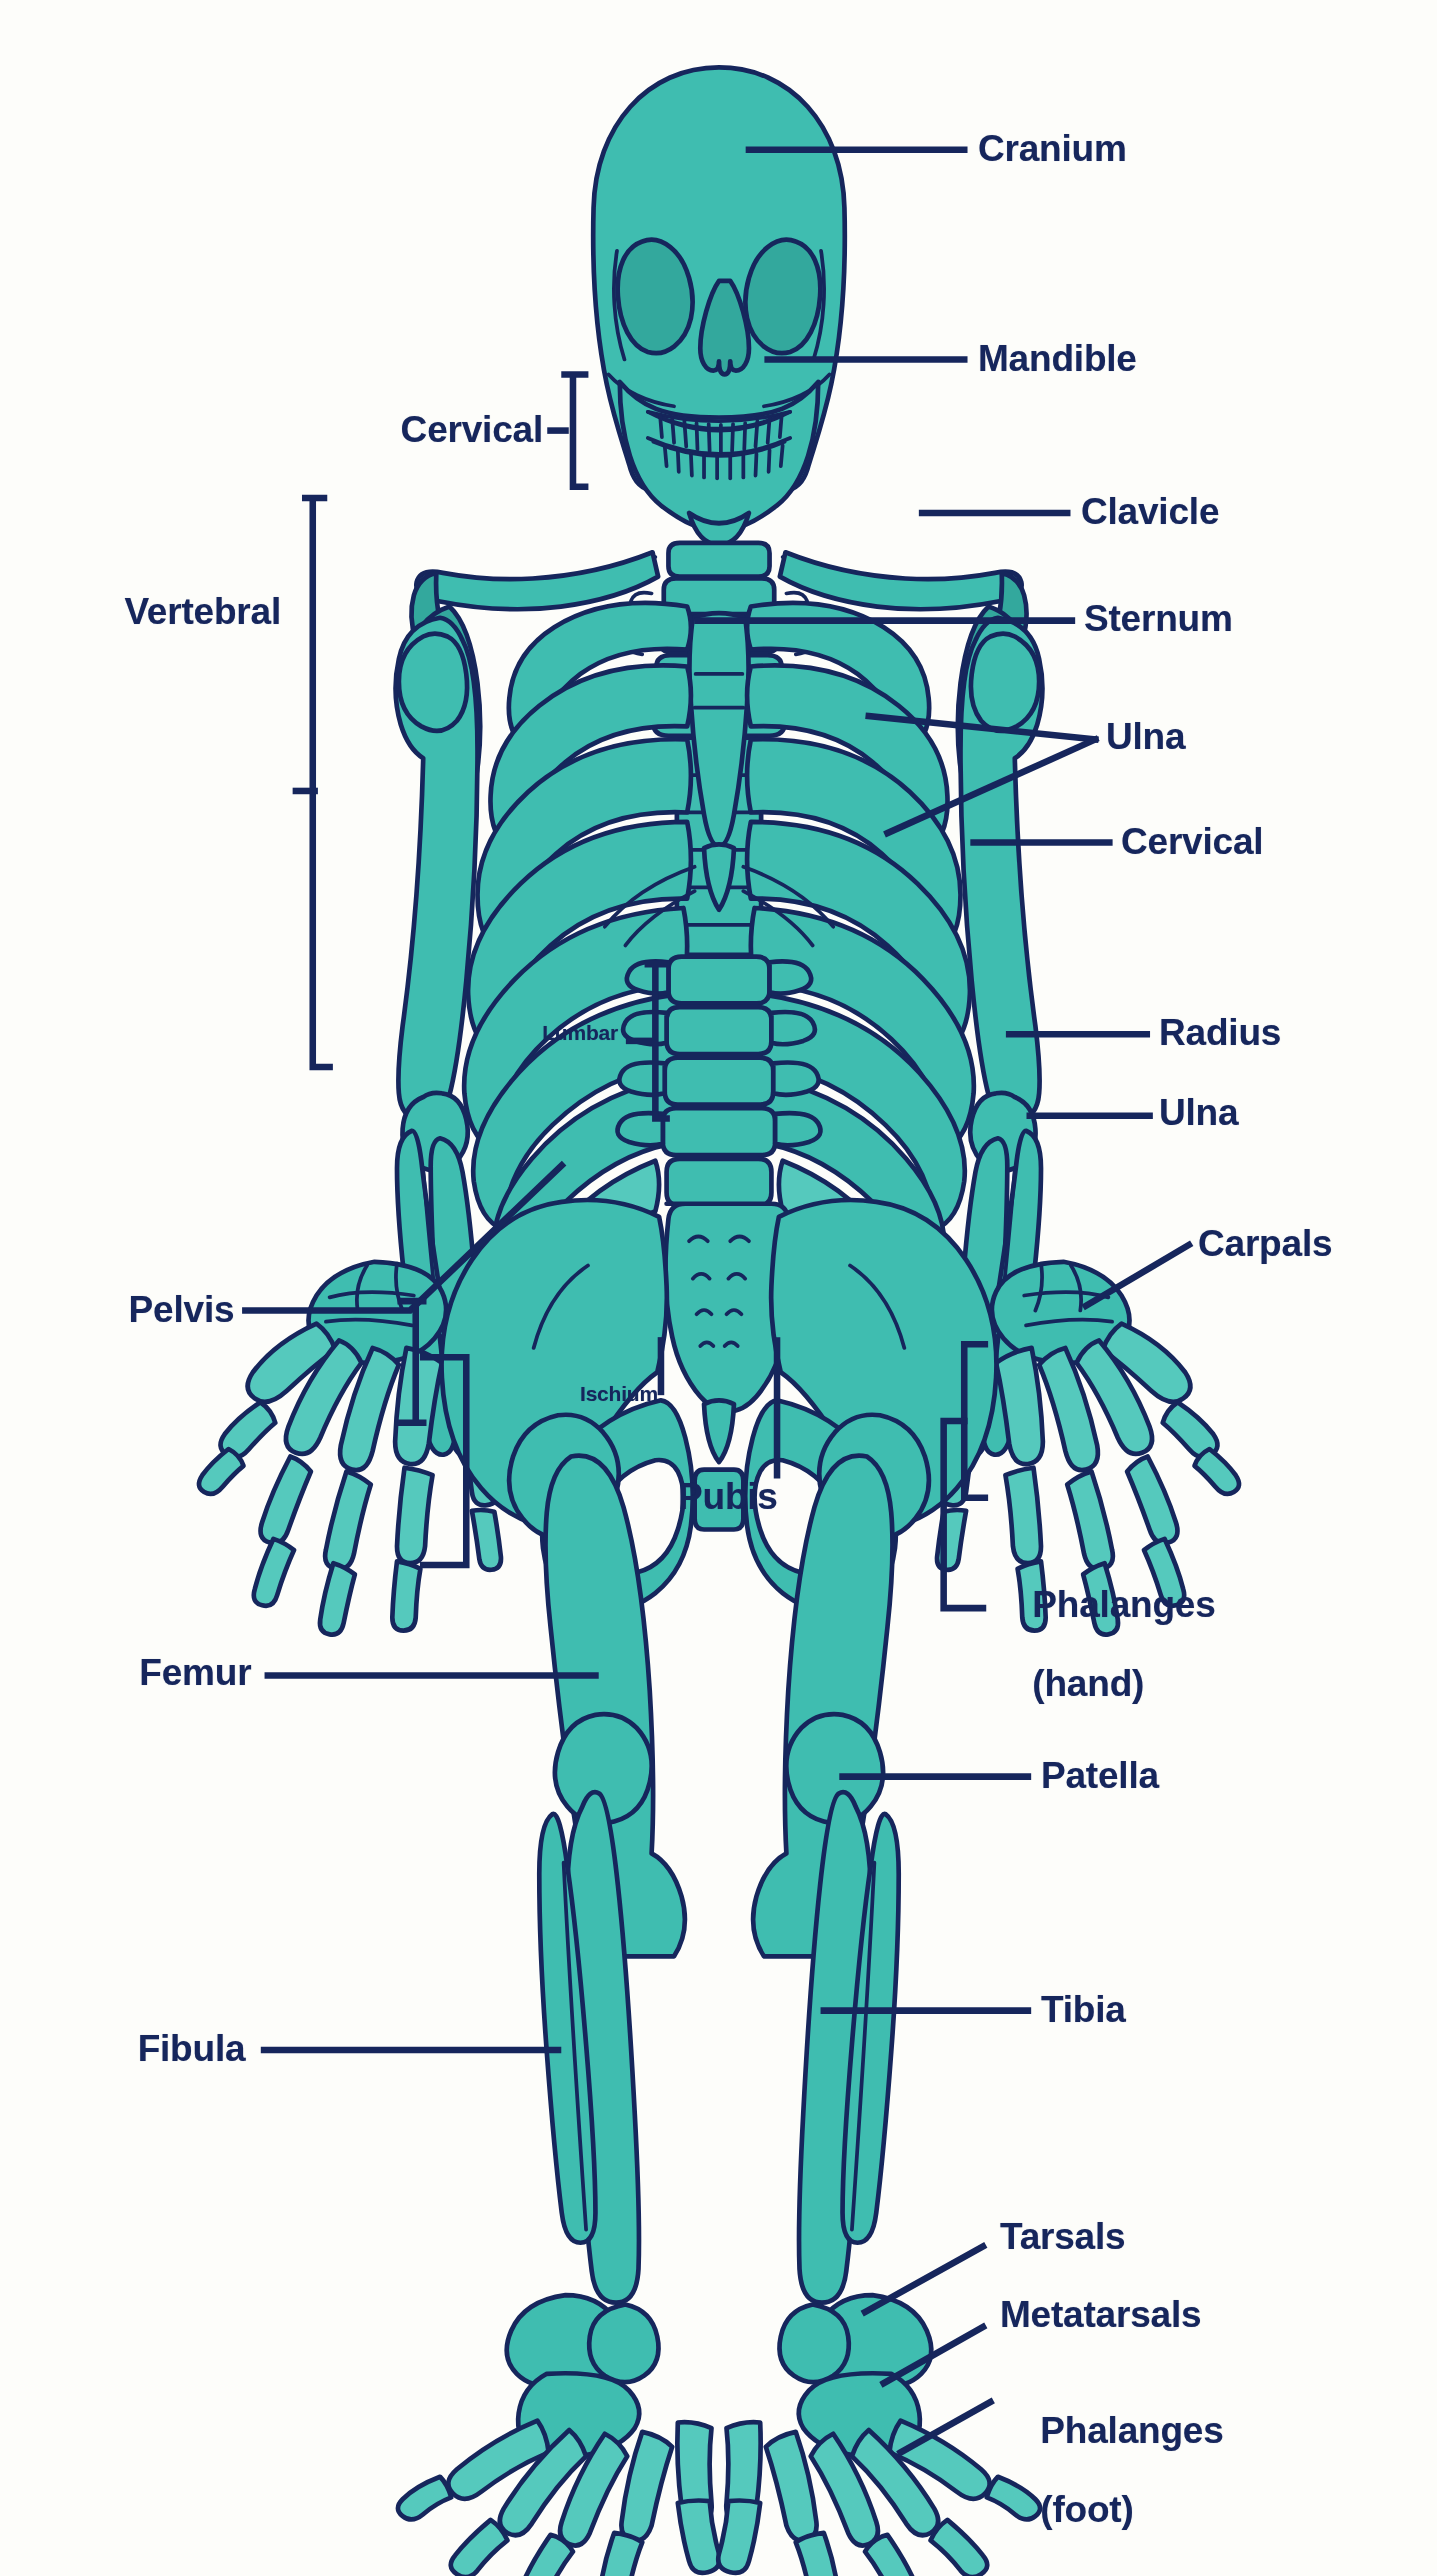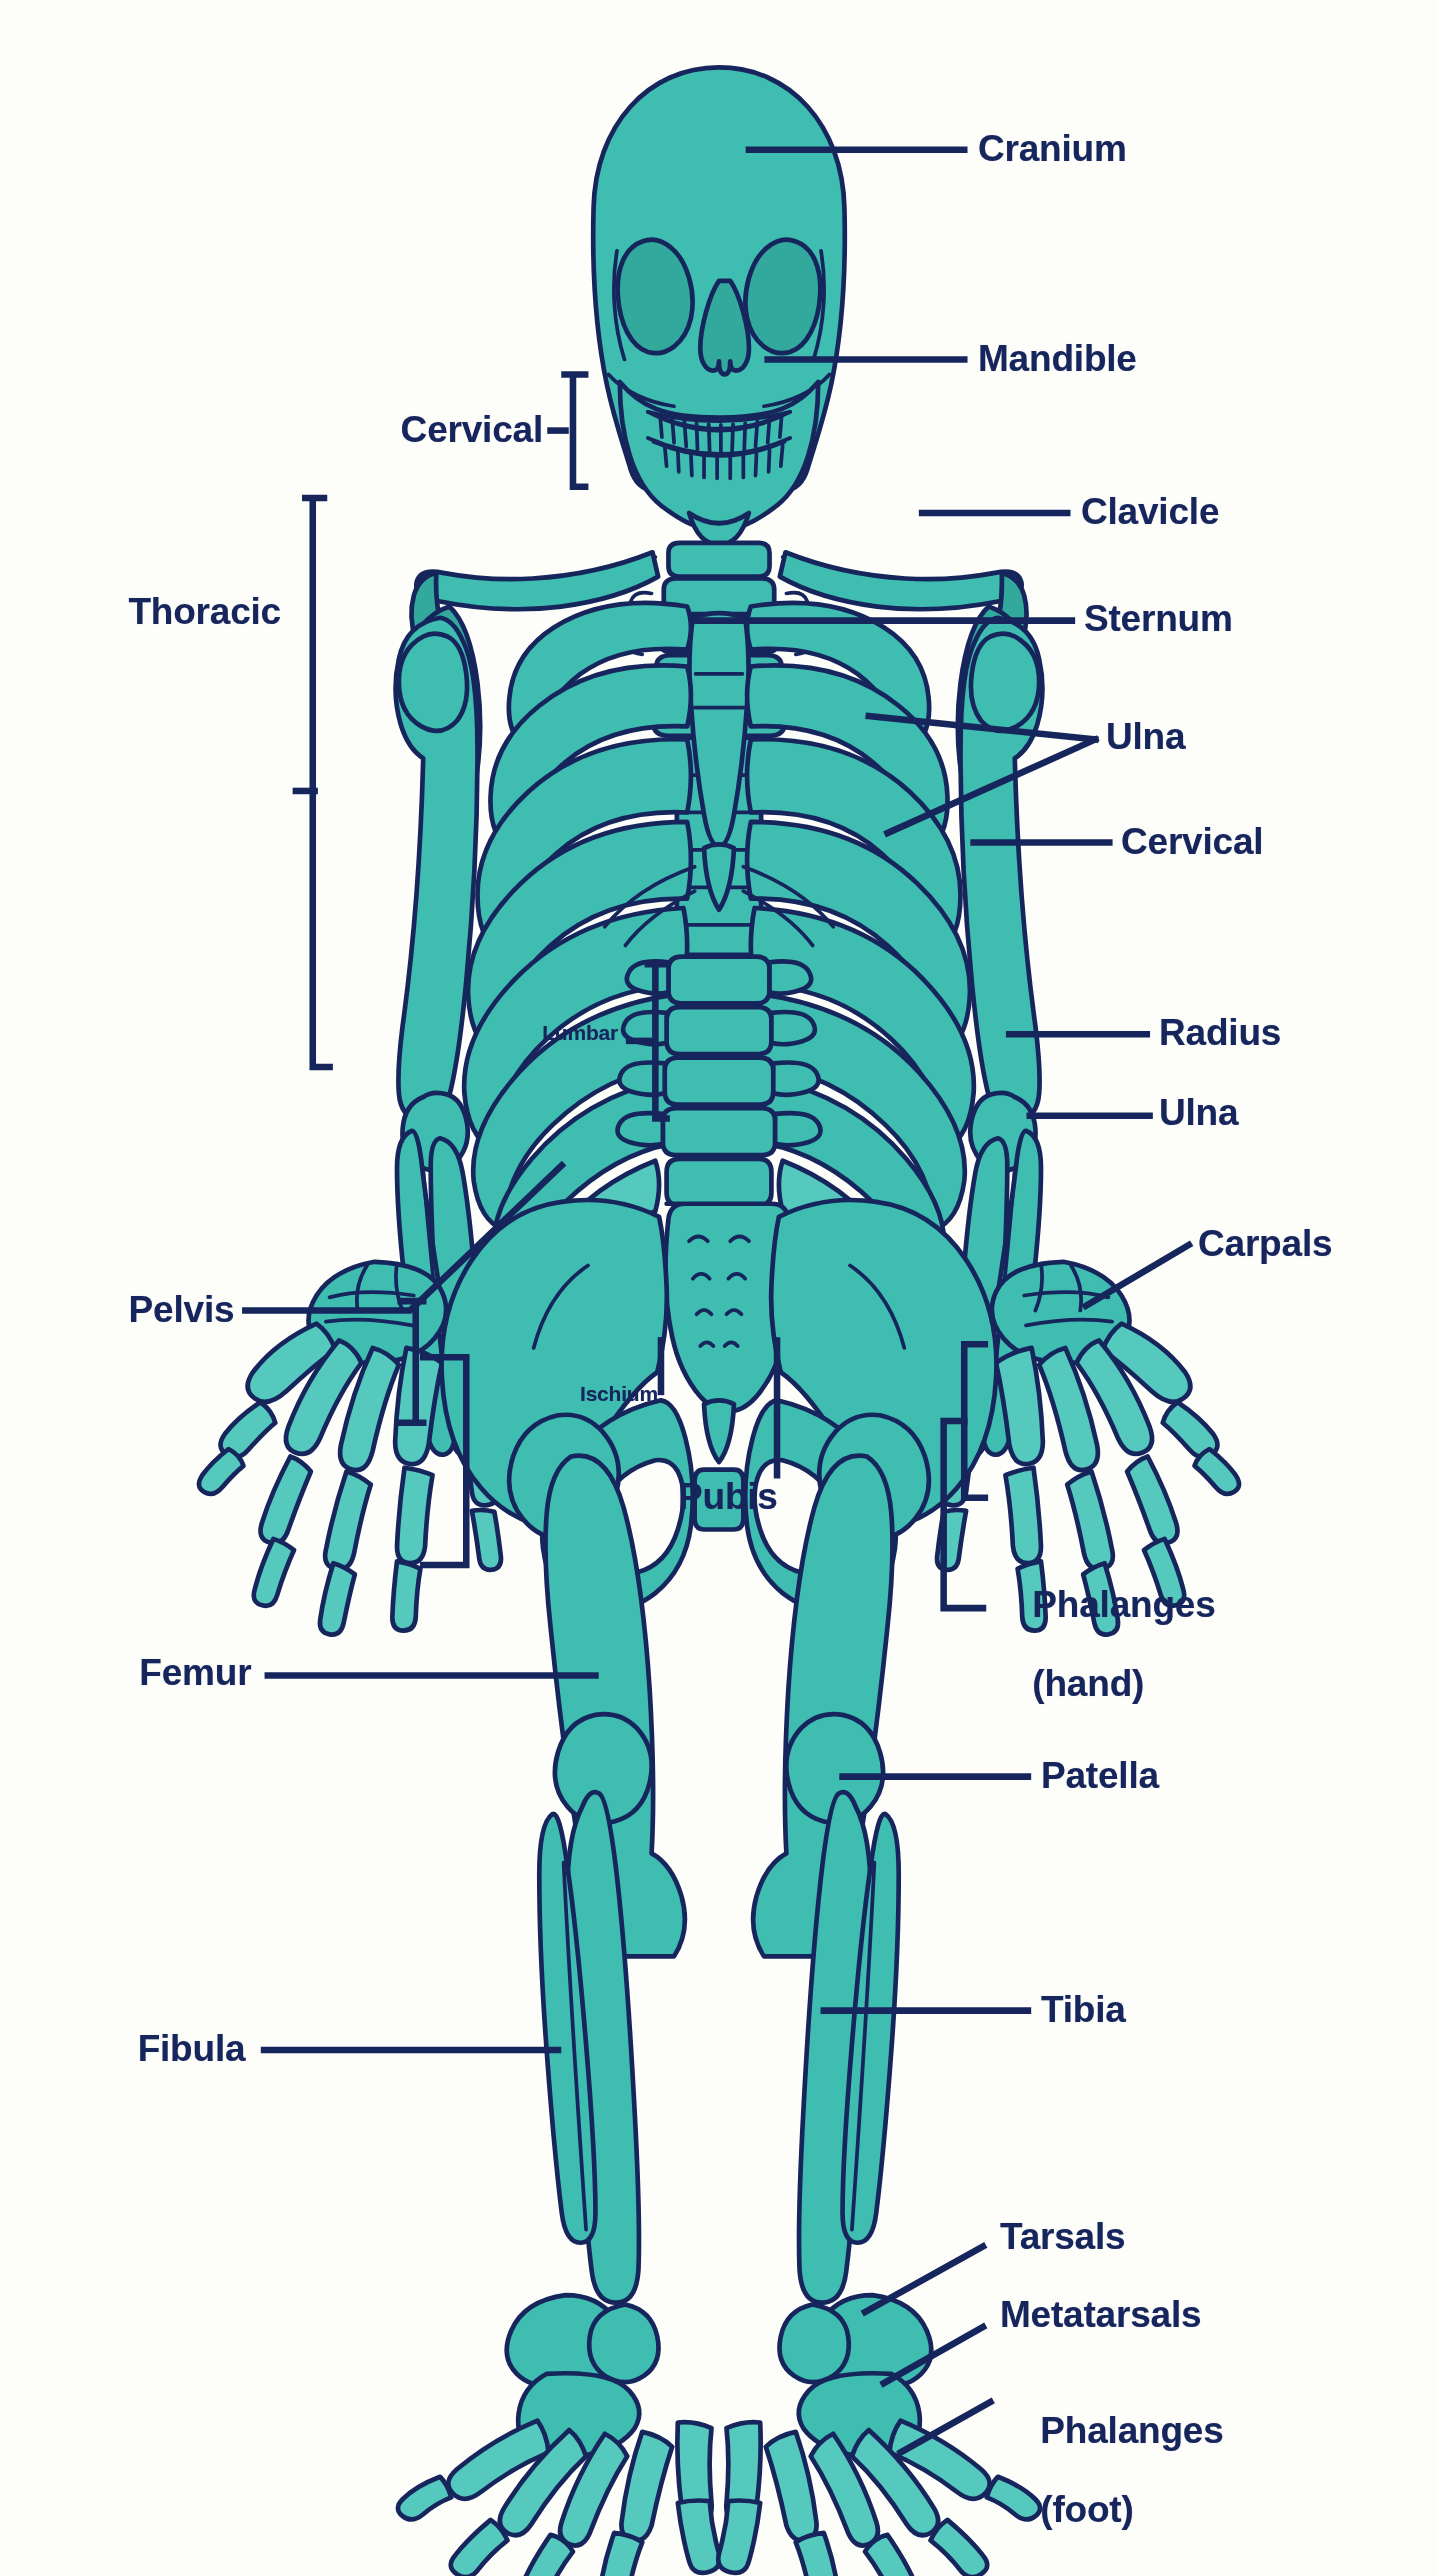--- a/index.html
+++ b/index.html
@@ -413,21 +413,21 @@
 
     <path class="leader" d="M962 2620 L1058 2566"></path>
   </svg>
 
   <div class="label right" style="left:978px;top:129px;">Cranium</div>
   <div class="label right" style="left:978px;top:339px;">Mandible</div>
   <div class="label left" style="left:281px;top:410px;width:262px;">Cervical</div>
   <div class="label right" style="left:1081px;top:492px;">Clavicle</div>
   <div class="label right" style="left:1084px;top:599px;">Sternum</div>
   <div class="label right" style="left:1106px;top:717px;">Ulna</div>
-  <div class="label left" style="left:28px;top:592px;width:253px;">Thoracic</div>
+  <div class="label left" style="left:28px;top:592px;width:253px;">Vertebral</div>
   <div class="label right" style="left:1121px;top:822px;">Cervical</div>
   <div class="label right" style="left:1159px;top:1013px;">Radius</div>
   <div class="label left sm" style="left:393px;top:1022px;width:225px;">Lumbar</div>
   <div class="label right" style="left:1159px;top:1093px;">Ulna</div>
   <div class="label left" style="left:9.4px;top:1290px;width:225px;">Pelvis</div>
   <div class="label right" style="left:1198px;top:1224px;">Carpals</div>
   <div class="label sm" style="left:580px;top:1383px;">Ischium</div>
   <div class="label" style="left:678px;top:1477px;">Pubis</div>
   <div class="label right" style="left:992px;top:1546px;">
     <span>Phalanges</span><br>

